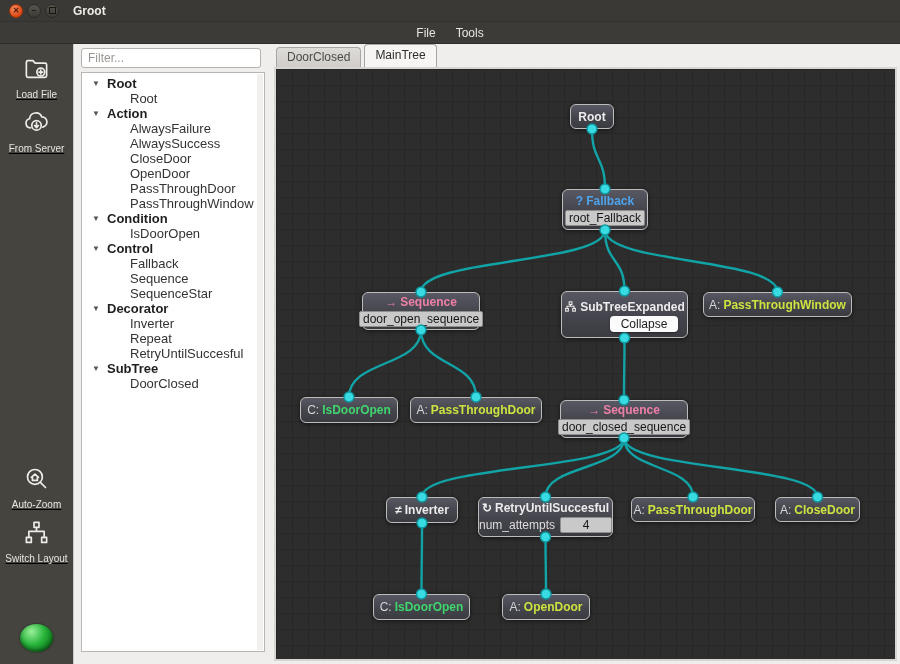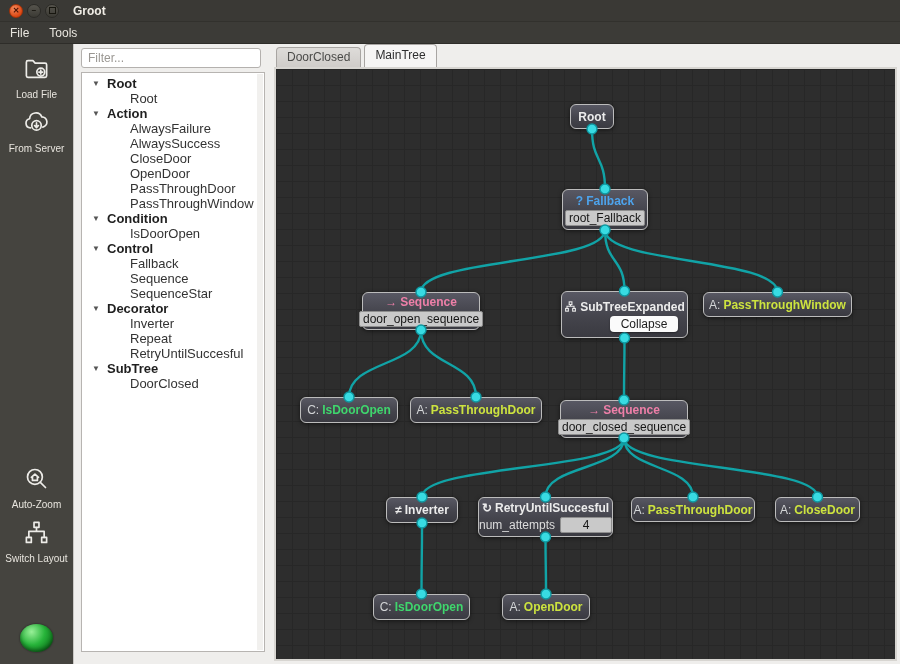--- a/index.html
+++ b/index.html
@@ -10,28 +10,28 @@
   .titlebar{position:absolute;left:0;top:0;width:900px;height:22px;background:#3a3935;
             display:flex;align-items:center;border-bottom:1px solid #32312d;box-sizing:border-box;}
   .winbtns{display:flex;gap:4px;margin-left:9px;}
   .wbtn{width:14px;height:14px;border-radius:50%;display:flex;align-items:center;justify-content:center;
         font-size:8px;line-height:1;box-sizing:border-box;}
   .wbtn.close{background:radial-gradient(circle at 35% 30%,#f58a5c,#dd4814 70%);border:1px solid #a33309;color:#4a1203;font-weight:bold;}
   .wbtn.plain{background:linear-gradient(#56544d,#3b3a34);border:1px solid #2b2a26;color:#17160f;font-weight:bold;}
   .wbtn .maxsq{width:5px;height:5px;border:1.5px solid #17160f;}
   .wtitle{color:#f0ede6;font-weight:bold;font-size:12px;margin-left:14px;}
   .menubar{position:absolute;left:0;top:22px;width:900px;height:22px;background:#3c3b37;
-           display:flex;align-items:center;border-bottom:1px solid #2e2d29;box-sizing:border-box;}
+           display:flex;align-items:center;border-bottom:1px solid #2e2d29;box-sizing:border-box;justify-content:center;}
   .menuitem{color:#e9e6df;font-size:12px;padding:2px 10px;cursor:default;}
 
   
   .sidebar{position:absolute;left:0;top:44px;width:73px;height:620px;background:#45443f;}
   .toolgroup-top{position:absolute;top:6px;left:0;width:73px;display:flex;flex-direction:column;}
   .toolgroup-bottom{position:absolute;top:416px;left:0;width:73px;display:flex;flex-direction:column;}
-  .tool{display:flex;flex-direction:column;align-items:center;padding:5px 0 4px 0;cursor:pointer;}
+  .tool{display:flex;flex-direction:column;align-items:center;padding:5px 0 4px 0;cursor:pointer;text-decoration:underline;}
   .tool svg{width:27px;height:27px;stroke:#edecе8;stroke:#edece8;fill:none;stroke-width:1.5;
             stroke-linecap:round;stroke-linejoin:round;}
   .tool .tlabel{color:#e8e5de;font-size:10px;margin-top:3px;white-space:nowrap;}
   .led{position:absolute;left:20px;top:580px;width:33px;height:28px;border-radius:50%;
        background:radial-gradient(circle at 35% 28%,#98f098 0%,#36c24a 40%,#118a26 75%,#0a6419 100%);
        box-shadow:inset 0 -2px 4px rgba(0,0,0,.45),0 0 2px rgba(0,0,0,.6);}
 
   
   .palette{position:absolute;left:73px;top:44px;width:200px;height:620px;background:#efeeec;
            border-left:1px solid #c9c7c4;box-sizing:border-box;}

